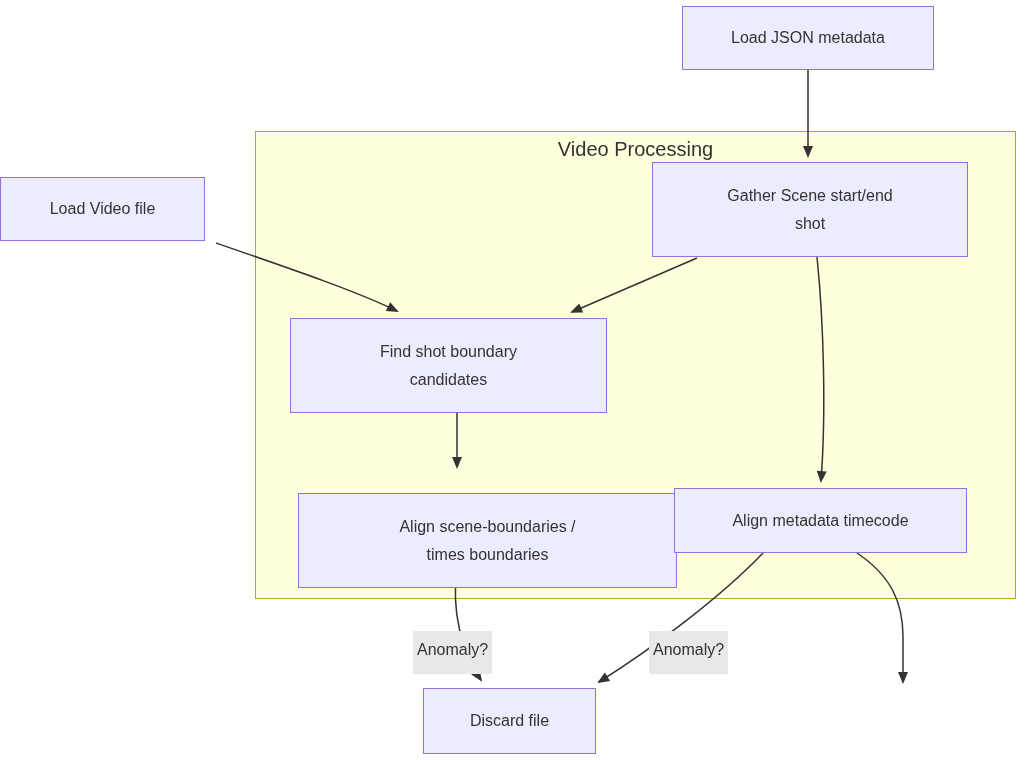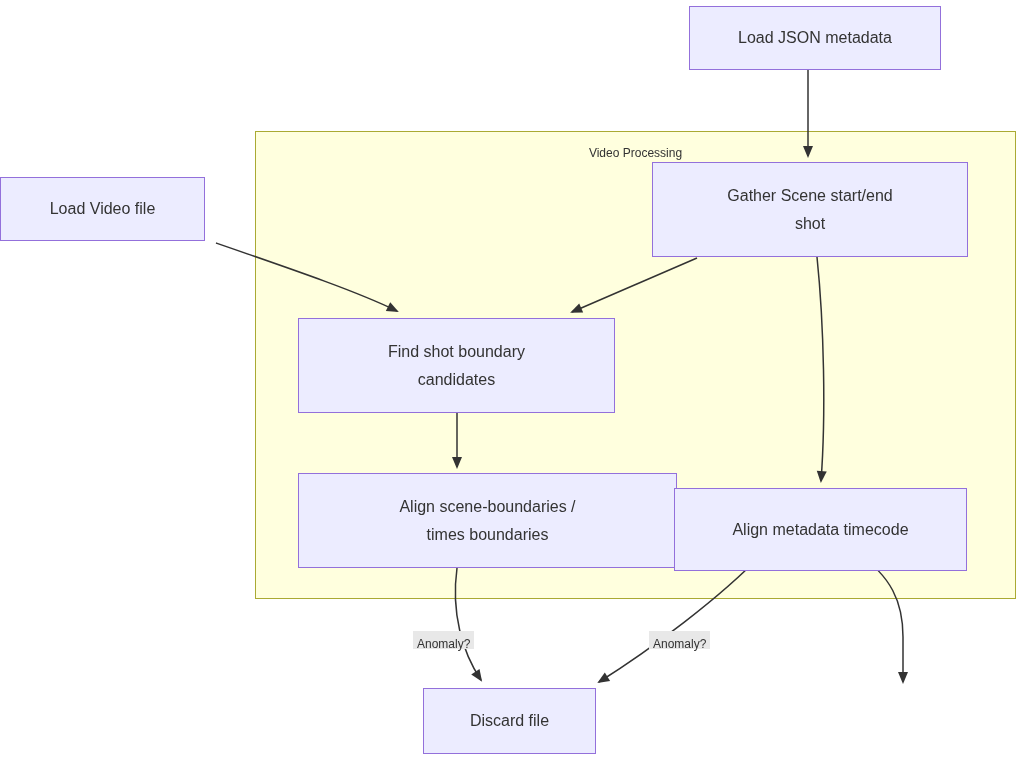--- a/index.html
+++ b/index.html
@@ -34,54 +34,54 @@
   .cluster {
     position: absolute;
     left: 255px; top: 131px;
     width: 759px; height: 466px;
     background: var(--cluster-fill);
     border: 1px solid var(--cluster-border);
   }
   .cluster-title {
     width: 100%;
     text-align: center;
-    padding-top: 14px;
-    font-size: 12px;
+    padding-top: 6px;
+    font-size: 20px;
     color: var(--text-color);
   }
   .node {
     position: absolute;
     background: var(--node-fill);
     border: 1px solid var(--node-border);
     color: var(--text-color);
     font-size: 16px;
     line-height: 1.75;
     display: flex;
     flex-direction: column;
     justify-content: center;
     align-items: center;
     text-align: center;
     box-sizing: border-box;
   }
-  .node-load-json   { left: 682px; top: 6px;   width: 252px; height: 64px; margin-left: 7px; }
+  .node-load-json   { left: 682px; top: 6px;   width: 252px; height: 64px; }
   .node-load-video  { left: 0;  top: 177px; width: 205px; height: 64px; }
   .node-gather      { left: 652px; top: 162px; width: 316px; height: 95px; text-align: center; }
-  .node-find-shot   { left: 298px; top: 318px; width: 317px; height: 95px; }
-  .node-align-scene { left: 298px; top: 473px; width: 379px; height: 95px; text-align: right; }
-  .node-align-meta  { left: 674px; top: 488px; width: 293px; height: 83px; }
+  .node-find-shot   { left: 290px; top: 318px; width: 317px; height: 95px; }
+  .node-align-scene { left: 298px; top: 493px; width: 379px; height: 95px; text-align: right; }
+  .node-align-meta  { left: 674px; top: 488px; width: 293px; height: 65px; }
   .node-discard     { left: 423px; top: 688px; width: 173px; height: 66px; }
   .node-end         { left: 851px; top: 689px; width: 106px; height: 64px; }
   .edge-label {
     position: absolute;
     background: var(--edge-label-bg);
     color: var(--text-color);
-    font-size: 12px;
+    font-size: 16px;
     line-height: 26px;
-    height: 18px;
-    padding: 0 4px;
+    height: 31px;
+    padding: 6px 4px;
     white-space: nowrap;
   }
   .edge-label-1 { left: 413px; top: 631px; }
   .edge-label-2 { left: 649px; top: 631px; }
 </style>
 </head>
 <body>
 
 <div class="canvas">
 

